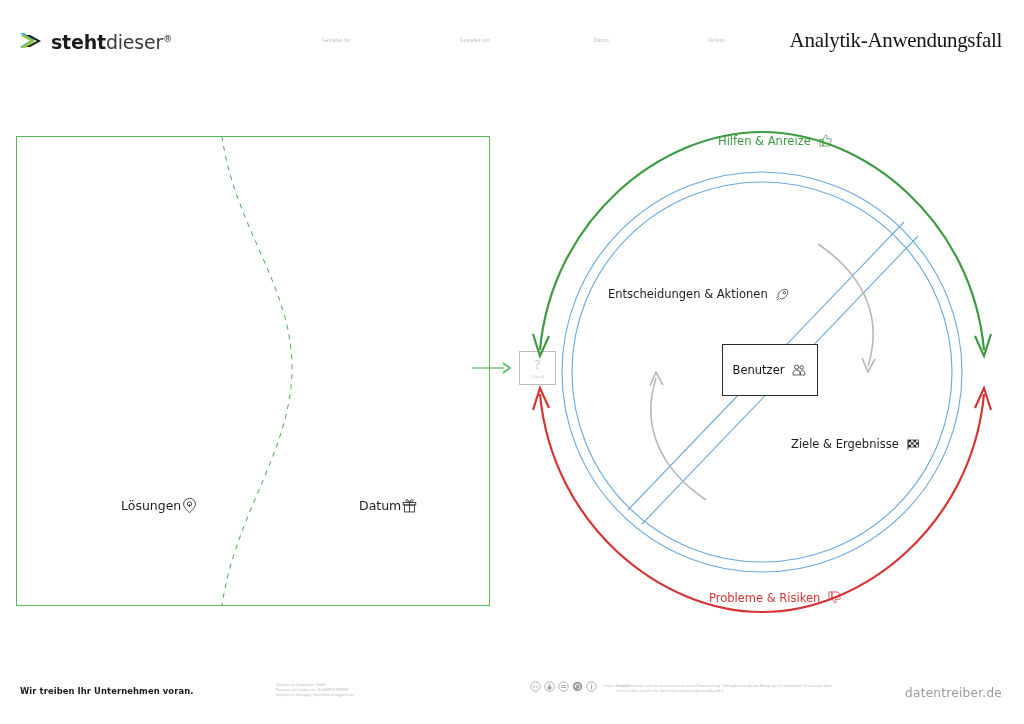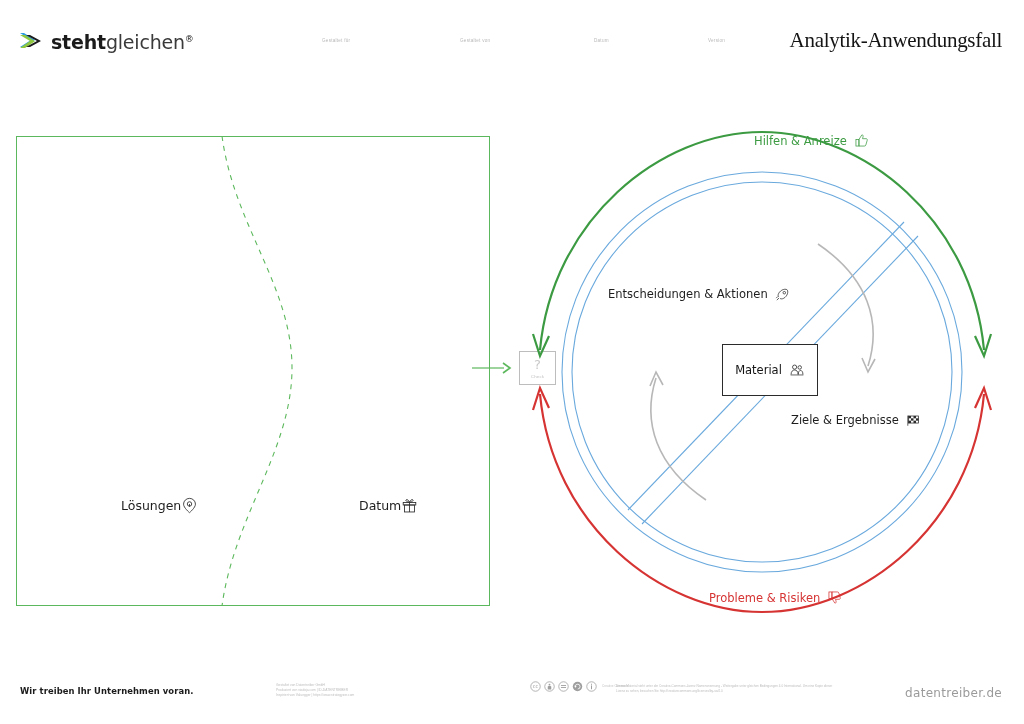--- a/index.html
+++ b/index.html
@@ -56,25 +56,25 @@
 
   .user-box { position:absolute; left:722px; top:344px; width:96px; height:52px;
               border:1px solid #2b2b2b; background:#fff;
               display:flex; align-items:center; justify-content:center; gap:7px; }
   .user-box span.t { font-size:11.5px; color:#141414; font-family:"DejaVu Sans", sans-serif; }
 
   .diag-label { position:absolute; display:flex; align-items:flex-start; gap:7px;
                 font-size:11.5px; color:#1e1e1e; white-space:nowrap;
                 font-family:"DejaVu Sans", sans-serif; }
   .dl-decisions { left:608px; top:287px; }
-  .dl-goals     { left:791px; top:413px; }
+  .dl-goals     { left:791px; top:437px; }
 
   .arc-label { position:absolute; display:flex; align-items:center; gap:7px;
                font-size:11.5px; white-space:nowrap; font-family:"DejaVu Sans", sans-serif; }
-  .al-help { left:754px; top:133px; color:#3c9b42;align-items:center; }
+  .al-help { left:718px; top:133px; color:#3c9b42;align-items:center; }
   .al-risk { left:709px; top:590px; color:#d63333; }
   .arc-icon { width:15px; height:15px; display:block; }
 
   
   .footer-claim { position:absolute; left:20px; top:686px; font-size:8.4px; font-weight:bold;
                   color:#1b1b1b; letter-spacing:0.1px; font-family:"DejaVu Sans", sans-serif; }
   .credits { position:absolute; left:276px; top:683px; font-size:3.3px; line-height:1.55;
              color:#bdbdbd; font-family:"Liberation Sans", sans-serif; white-space:nowrap; }
   .cc-row { position:absolute; left:530px; top:681px; display:flex; align-items:center; gap:3px; }
   .cc-badge { width:11px; height:11px; display:block; }
@@ -90,21 +90,21 @@
 
 <div id="canvas">
 
   <div class="logo-wrap">
     <svg class="logo-mark" viewBox="0 0 26 26">
       <path d="M2 5 L13 12 L2 19 L6 19 L17 12 L6 5 Z" fill="#2e9be0"></path>
       <path d="M2 7 L12 13 L2 20 L7 20 L17 13.2 L7 7 Z" fill="#8fc73e"></path>
       <path d="M8 7 L19 13 L8 19 L12 19 L23 13 L12 7 Z" fill="#1b1b1b"></path>
     </svg>
     <div class="logo-text">
-      <span class="b">steht</span><span class="l">gleichen</span><span class="logo-reg">®</span>
+      <span class="b">steht</span><span class="l">dieser</span><span class="logo-reg">®</span>
     </div>
   </div>
 
   <div class="meta-fields">
     <div class="meta-field mf0">Gestaltet für</div>
     <div class="meta-field mf1">Gestaltet von</div>
     <div class="meta-field mf2">Datum</div>
     <div class="meta-field mf3">Version</div>
   </div>
 
@@ -210,21 +210,21 @@
 
   <div class="arc-label al-risk">
     <span>Probleme &amp; Risiken</span>
     <svg class="arc-icon" viewBox="0 0 20 20">
       <path d="M6.6 2.6 L6.6 11.4 L10.4 17.4 C11.6 17.6 12.4 16.8 12.2 15.6 L11.4 12.4 L16.2 12.4 C17.4 12.4 18 11.4 17.6 10.2 L15.8 4 C15.5 3 14.8 2.6 13.8 2.6 Z" fill="none" stroke="#d63333" stroke-width="1"></path>
       <rect x="2.6" y="2.6" width="4" height="8.8" fill="none" stroke="#d63333" stroke-width="1"></rect>
     </svg>
   </div>
 
   <div class="user-box">
-    <span class="t">Material</span>
+    <span class="t">Benutzer</span>
     <svg style="width:16px;height:16px;display:block;" viewBox="0 0 20 20">
       <circle cx="7" cy="6.4" r="2.6" fill="none" stroke="#2b2b2b" stroke-width="1"></circle>
       <circle cx="13.4" cy="6.8" r="2.2" fill="none" stroke="#2b2b2b" stroke-width="1"></circle>
       <path d="M2.6 15.6 C2.6 11.8 4.6 10 7 10 C9.4 10 11.4 11.8 11.4 15.6" fill="none" stroke="#2b2b2b" stroke-width="1"></path>
       <path d="M11.6 15.6 C11.6 12.4 12.6 10.6 14.4 10.6 C16.2 10.6 17.4 12.4 17.4 15.6" fill="none" stroke="#2b2b2b" stroke-width="1"></path>
       <line x1="2" y1="16.2" x2="18" y2="16.2" stroke="#2b2b2b" stroke-width="0.9"></line>
     </svg>
   </div>
 
   <div class="footer-claim">Wir treiben Ihr Unternehmen voran.</div>

